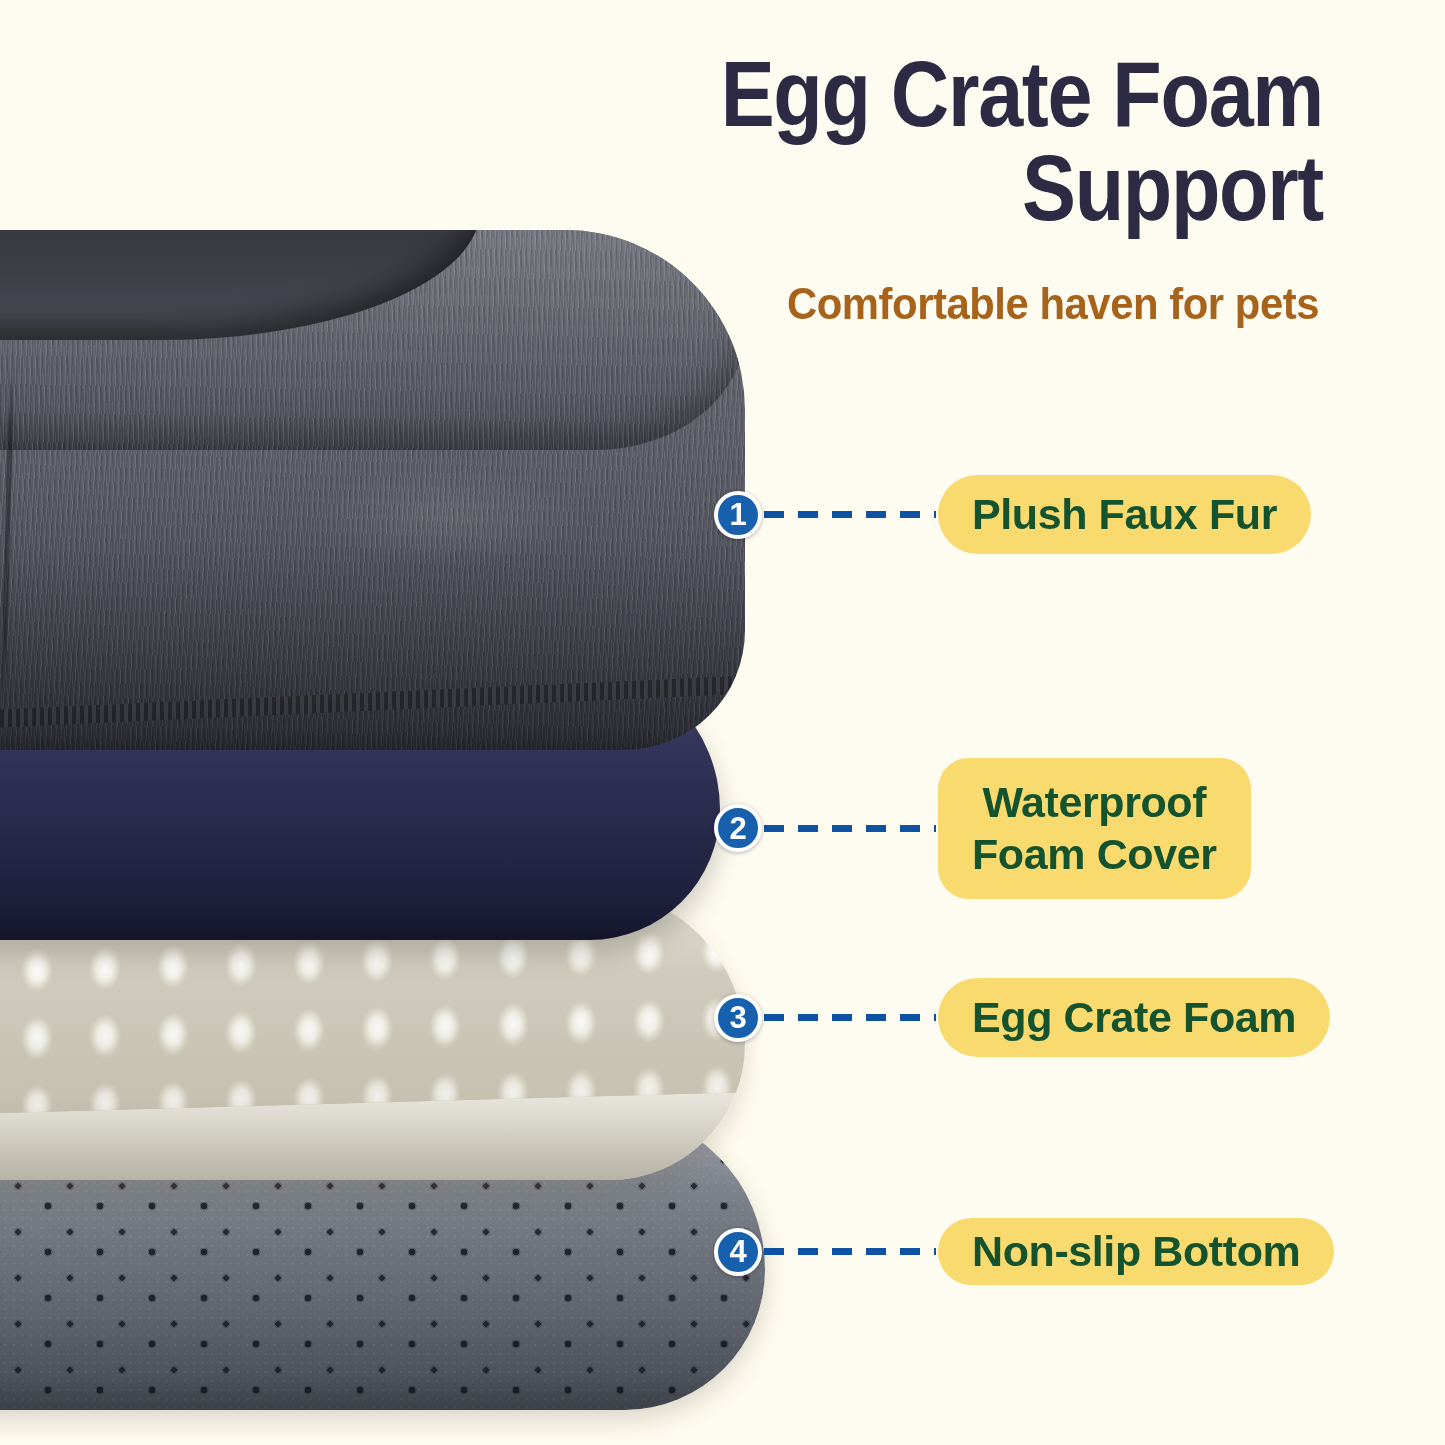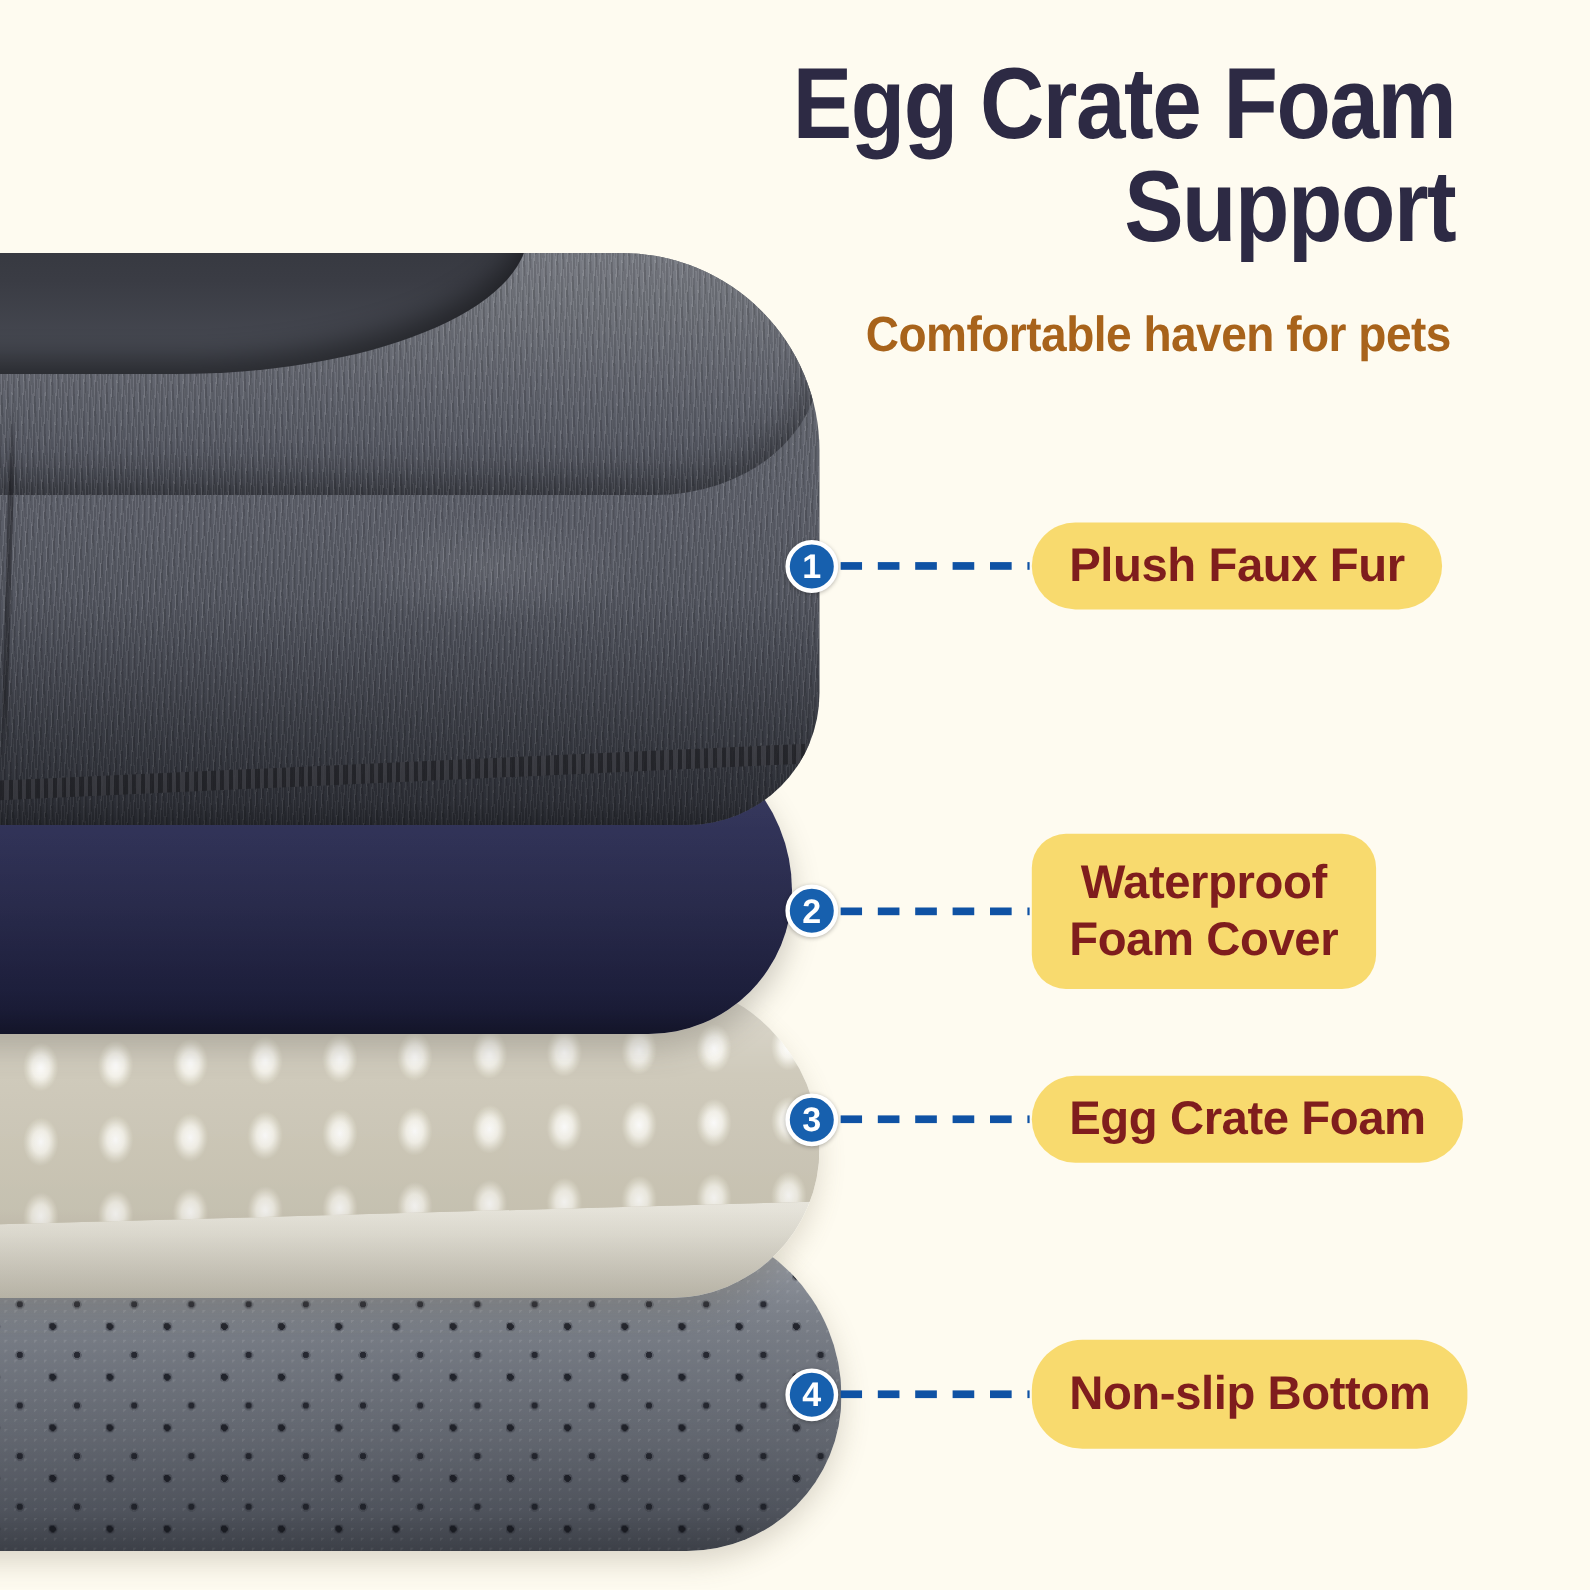--- a/index.html
+++ b/index.html
@@ -168,34 +168,34 @@
     flex:0 0 auto; position:relative; z-index:3;
   }
   .dash {
     height:7px; flex:0 0 auto; margin-left:2px; margin-right:2px;
     background-image:linear-gradient(90deg,#0F52A4 0 20px, transparent 20px 34px);
     background-size:34px 7px; background-repeat:repeat-x;
     position:relative; z-index:2;
   }
   .pill {
     background:#F8DA6E;
-    color:#7f1d1d;
+    color:#14532d;
     font-weight:bold;
     font-family:"Liberation Sans", sans-serif;
     border-radius:46px;
     display:flex; align-items:center; justify-content:center;
     text-align:center;
     letter-spacing:-0.4px;
     flex:0 0 auto;
     white-space:pre-line;
   }
   .pill.one   { font-size:43px; padding:16px 34px; line-height:1.1; }
   .pill.two   { font-size:43px; padding:18px 34px; line-height:1.22; border-radius:31px; }
   .pill.three { font-size:43px; padding:16px 34px; line-height:1.1; }
-  .pill.four  { font-size:43px; padding:26px 34px; line-height:1.1; }
+  .pill.four  { font-size:43px; padding:10px 34px; line-height:1.1; }
 
   .c1 { left:714px; top:475px; }
   .c2 { left:714px; top:758px; }
   .c3 { left:714px; top:978px; }
   .c4 { left:714px; top:1218px; }
 
   .c1 .dash { width:172px; }
   .c2 .dash { width:172px; }
   .c3 .dash { width:172px; }
   .c4 .dash { width:172px; }

